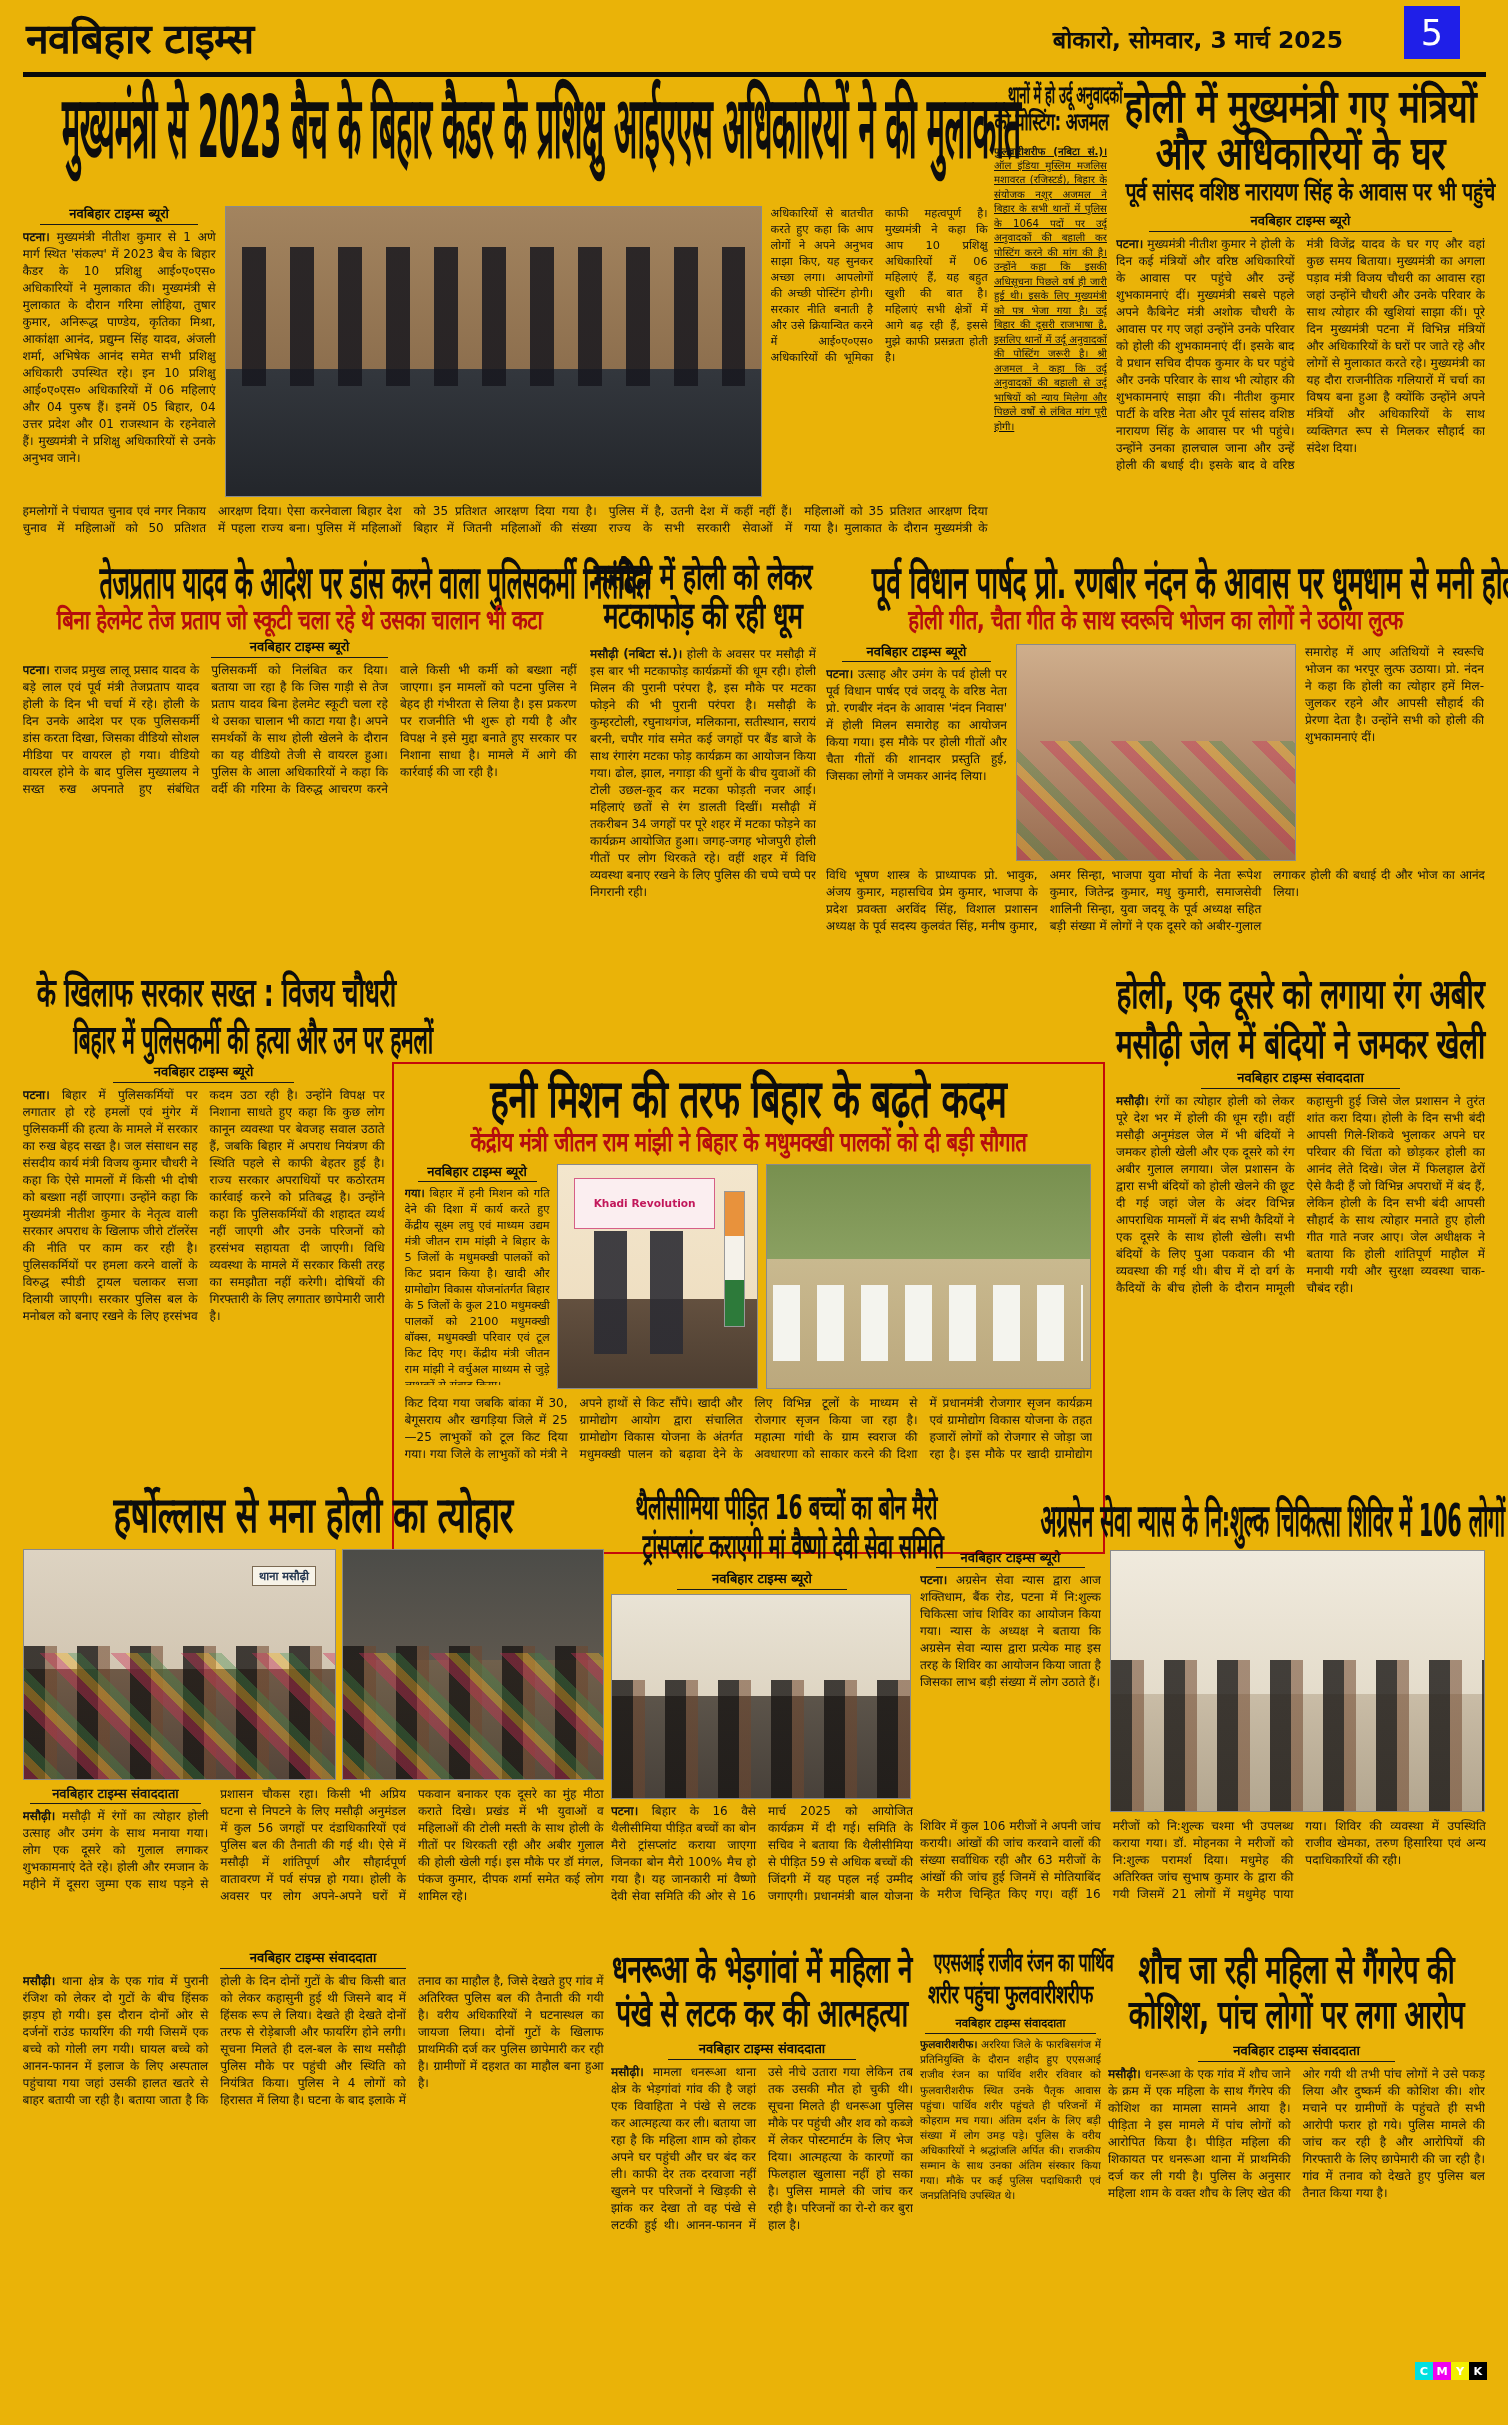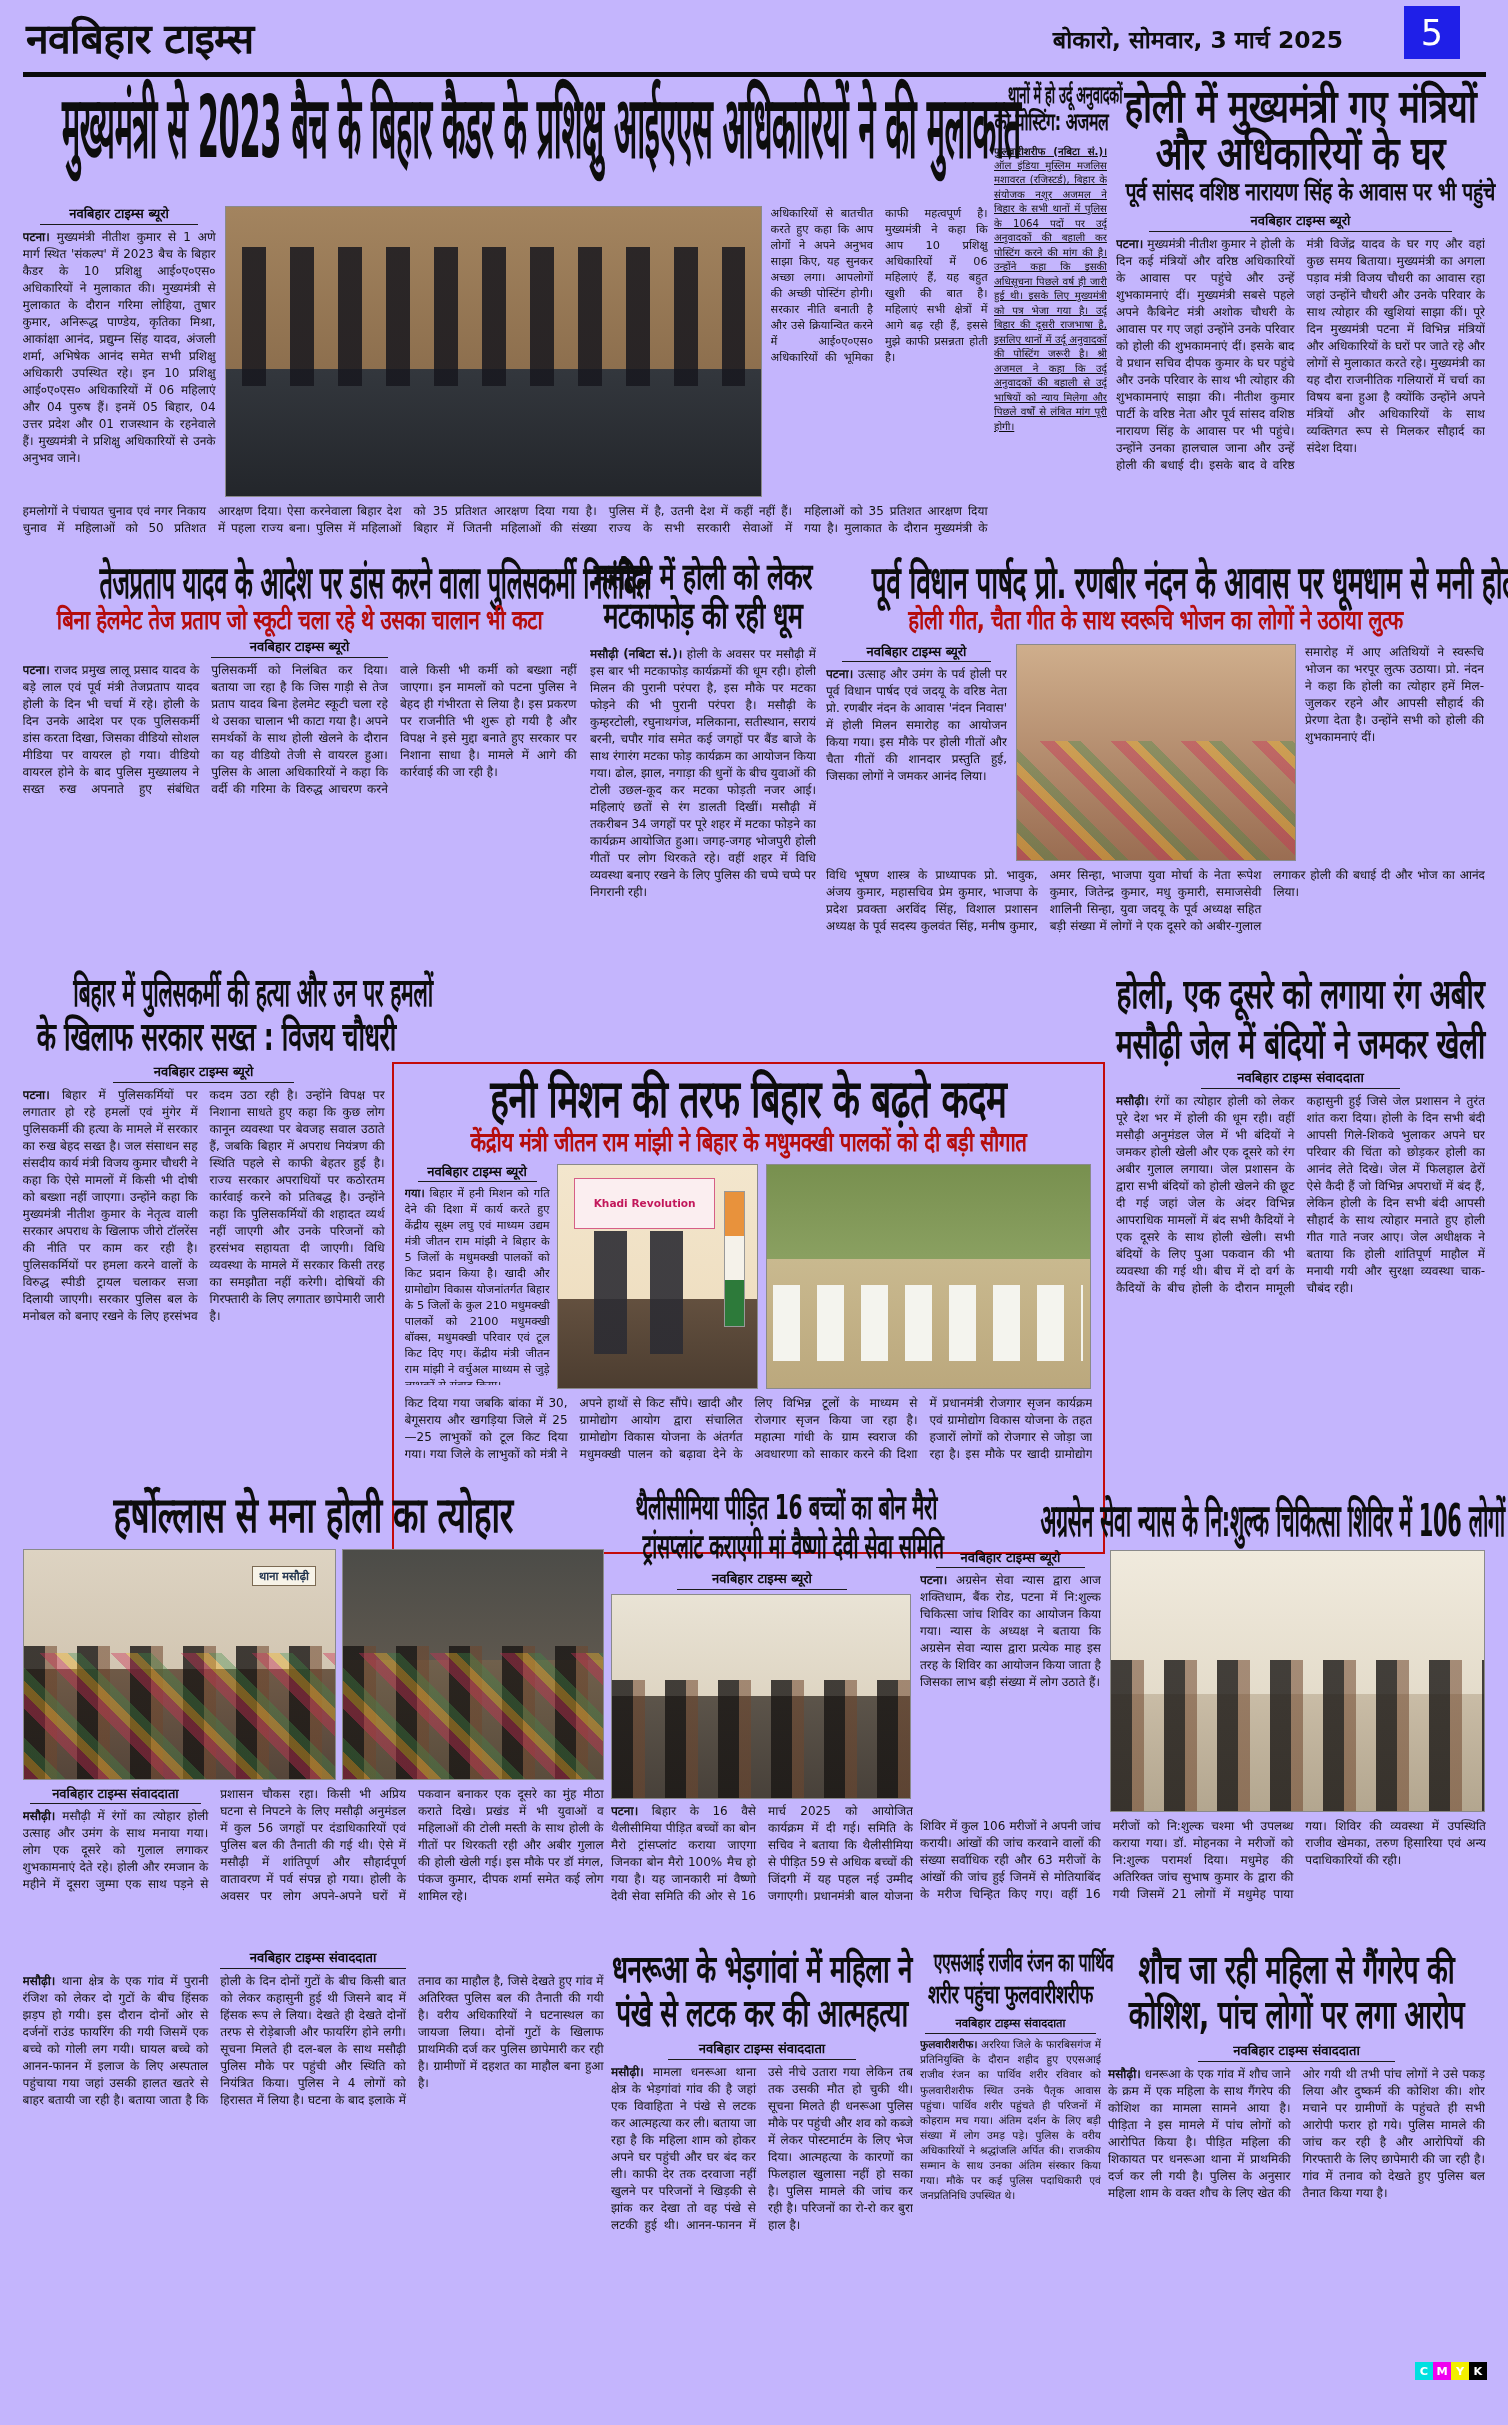--- a/index.html
+++ b/index.html
@@ -1,16 +1,16 @@
 <!DOCTYPE html>
 <html style="font-size:12px"><head>
 <meta charset="utf-8">
 <style>
   html,body{margin:0;padding:0;background:#e8e8e8;}
-  #paper{position:relative;width:1508px;height:2426px;background:#c4b5fd;margin:0 auto;
+  #paper{position:relative;width:1508px;height:2426px;background:#eab308;margin:0 auto;
     font-family:"DejaVu Sans","Liberation Sans",sans-serif;color:#0d0d0d;overflow:hidden;}
   .abs{position:absolute;}
   
   #masthead{left:26px;top:9px;font-size:41px;font-weight:800;letter-spacing:-0.8px;}
   #edition-box{left:543px;top:12px;width:347px;height:48px;background:#b50b0b;color:#fff;
     display:flex;align-items:center;justify-content:center;font-size:29px;font-weight:800;}
   #dateline{left:958px;top:22.6px;width:385px;text-align:right;font-size:23.4px;font-weight:800;}
   #pageno-box{left:1404px;top:6px;width:56px;height:53px;background:#1f1fe8;color:#fff;
     display:flex;align-items:center;justify-content:center;font-size:35px;}
   #head-rule{left:22.6px;top:72px;width:1463px;height:4.5px;background:#0a0a0a;}
@@ -123,22 +123,22 @@
         <div class="byline">नवबिहार टाइम्स ब्यूरो</div>
         <div class="body" style="height:193px;"><span class="dl">पटना।</span> <span>उत्साह और उमंग के पर्व होली पर पूर्व विधान पार्षद एवं जदयू के वरिष्ठ नेता प्रो. रणबीर नंदन के आवास 'नंदन निवास' में होली मिलन समारोह का आयोजन किया गया। इस मौके पर होली गीतों और चैता गीतों की शानदार प्रस्तुति हुई, जिसका लोगों ने जमकर आनंद लिया।</span></div>
       </div>
       <div class="photo ph-holi holi-dust" style="width:280px;height:217px;"></div>
       <div class="body" style="width:179px;height:217px;">समारोह में आए अतिथियों ने स्वरूचि भोजन का भरपूर लुत्फ उठाया। प्रो. नंदन ने कहा कि होली का त्योहार हमें मिल-जुलकर रहने और आपसी सौहार्द की प्रेरणा देता है। उन्होंने सभी को होली की शुभकामनाएं दीं।</div>
     </div>
     <div class="body cols3" style="margin-top:6px;height:83px;">विधि भूषण शास्त्र के प्राध्यापक प्रो. भावुक, अंजय कुमार, महासचिव प्रेम कुमार, भाजपा के प्रदेश प्रवक्ता अरविंद सिंह, विशाल प्रशासन अध्यक्ष के पूर्व सदस्य कुलवंत सिंह, मनीष कुमार, अमर सिन्हा, भाजपा युवा मोर्चा के नेता रूपेश कुमार, जितेन्द्र कुमार, मधु कुमारी, समाजसेवी शालिनी सिन्हा, युवा जदयू के पूर्व अध्यक्ष सहित बड़ी संख्या में लोगों ने एक दूसरे को अबीर-गुलाल लगाकर होली की बधाई दी और भोज का आनंद लिया।</div>
   </div>
 
   <div class="abs" style="left:22.6px;top:973px;width:362px;">
+    <div class="hl-wrap" style="height:47px;"><span class="hl fit-line" style="font-size: 27px; --sy: 1.45; transform: scale(0.928433, 1.45); transform-origin: 50% 0%;">के खिलाफ सरकार सख्त : विजय चौधरी</span></div>
     <div class="hl-wrap" style="height:44px;"><span class="hl fit-line" style="font-size: 27px; --sy: 1.45; transform: scale(0.781759, 1.45); transform-origin: 50% 0%;">बिहार में पुलिसकर्मी की हत्या और उन पर हमलों</span></div>
-    <div class="hl-wrap" style="height:47px;"><span class="hl fit-line" style="font-size: 27px; --sy: 1.45; transform: scale(0.928433, 1.45); transform-origin: 50% 0%;">के खिलाफ सरकार सख्त : विजय चौधरी</span></div>
     <div class="byline" style="width:50%;">नवबिहार टाइम्स ब्यूरो</div>
     <div class="body cols2" style="height:385px;"><span class="dl">पटना।</span> <span>बिहार में पुलिसकर्मियों पर लगातार हो रहे हमलों एवं मुंगेर में पुलिसकर्मी की हत्या के मामले में सरकार का रुख बेहद सख्त है। जल संसाधन सह संसदीय कार्य मंत्री विजय कुमार चौधरी ने कहा कि ऐसे मामलों में किसी भी दोषी को बख्शा नहीं जाएगा। उन्होंने कहा कि मुख्यमंत्री नीतीश कुमार के नेतृत्व वाली सरकार अपराध के खिलाफ जीरो टॉलरेंस की नीति पर काम कर रही है। पुलिसकर्मियों पर हमला करने वालों के विरुद्ध स्पीडी ट्रायल चलाकर सजा दिलायी जाएगी। सरकार पुलिस बल के मनोबल को बनाए रखने के लिए हरसंभव कदम उठा रही है। उन्होंने विपक्ष पर निशाना साधते हुए कहा कि कुछ लोग कानून व्यवस्था पर बेवजह सवाल उठाते हैं, जबकि बिहार में अपराध नियंत्रण की स्थिति पहले से काफी बेहतर हुई है। राज्य सरकार अपराधियों पर कठोरतम कार्रवाई करने को प्रतिबद्ध है। उन्होंने कहा कि पुलिसकर्मियों की शहादत व्यर्थ नहीं जाएगी और उनके परिजनों को हरसंभव सहायता दी जाएगी। विधि व्यवस्था के मामले में सरकार किसी तरह का समझौता नहीं करेगी। दोषियों की गिरफ्तारी के लिए लगातार छापेमारी जारी है।</span></div>
   </div>
 
   <div class="abs" id="honey-box" style="left:392px;top:1062px;width:713px;height:492px;">
     <div class="hl-wrap" style="height:57px;"><span class="hl fit-line" style="font-size: 35px; --sy: 1.5; transform: scale(1, 1.5); transform-origin: 50% 0%;">हनी मिशन की तरफ बिहार के बढ़ते कदम</span></div>
     <div class="hl-wrap" style="height:32px;"><span class="hl sub fit-line" style="font-size: 20.4px; --sy: 1.3; transform: scale(1, 1.3); transform-origin: 50% 0%;">केंद्रीय मंत्री जीतन राम मांझी  ने बिहार के मधुमक्खी पालकों को दी बड़ी सौगात</span></div>
     <div class="row" style="gap:7.5px;margin-top:3px;height:225px;">
       <div style="width:145px;flex:none;">
         <div class="byline">नवबिहार टाइम्स ब्यूरो</div>

